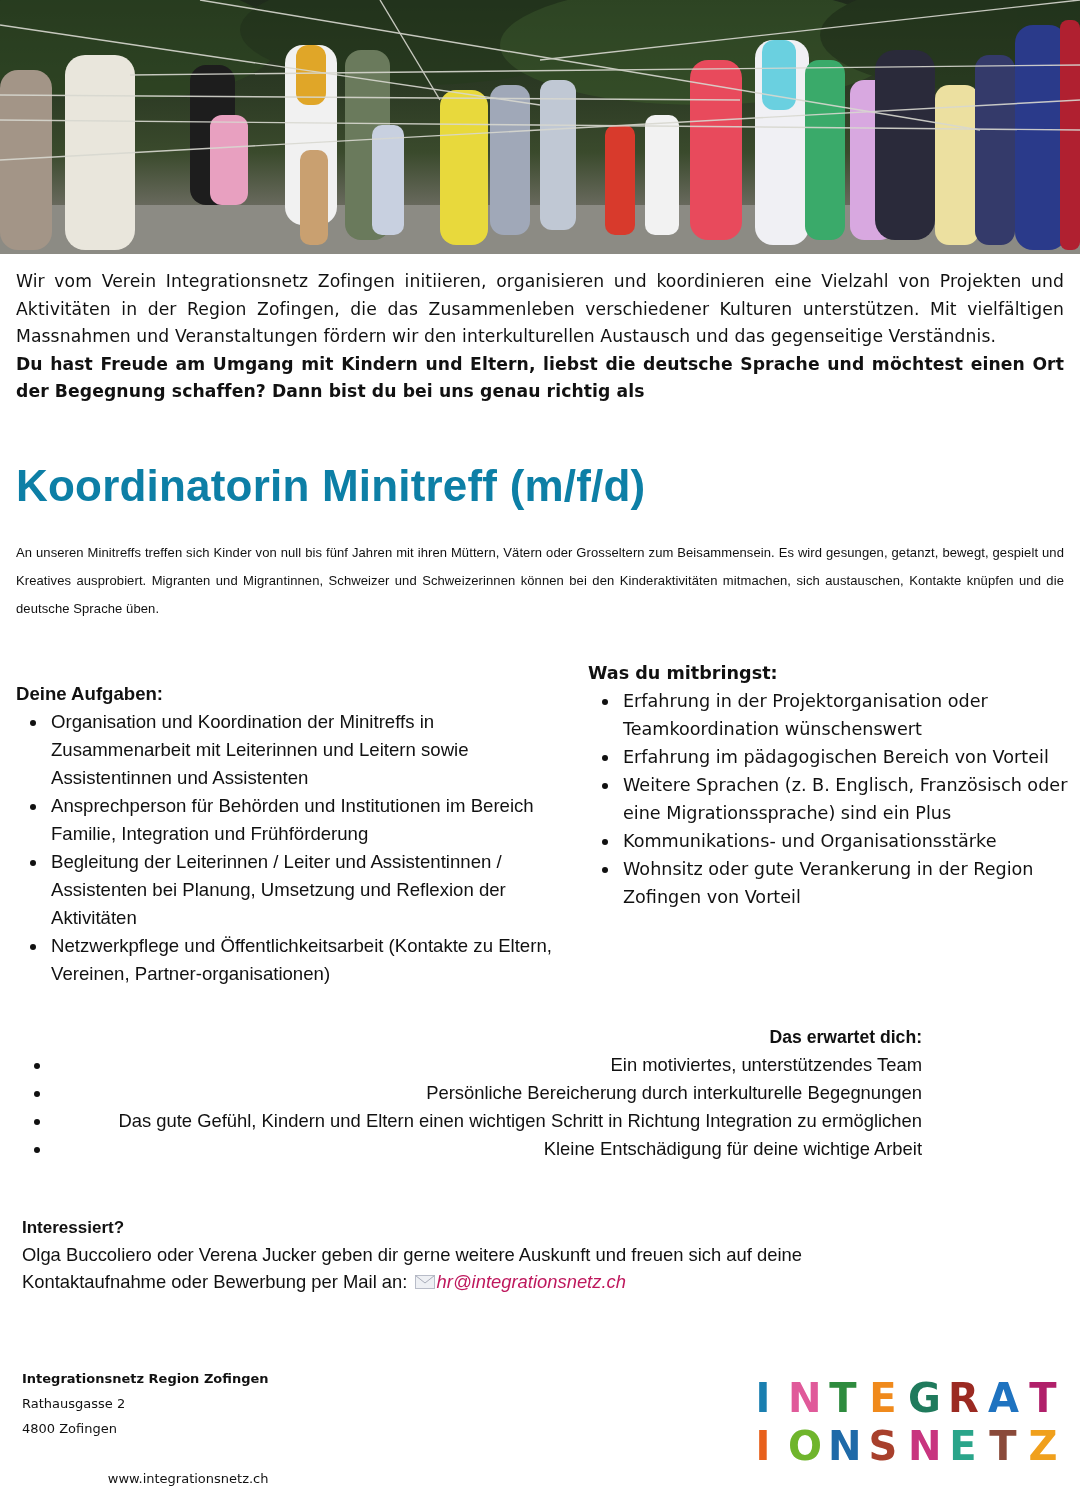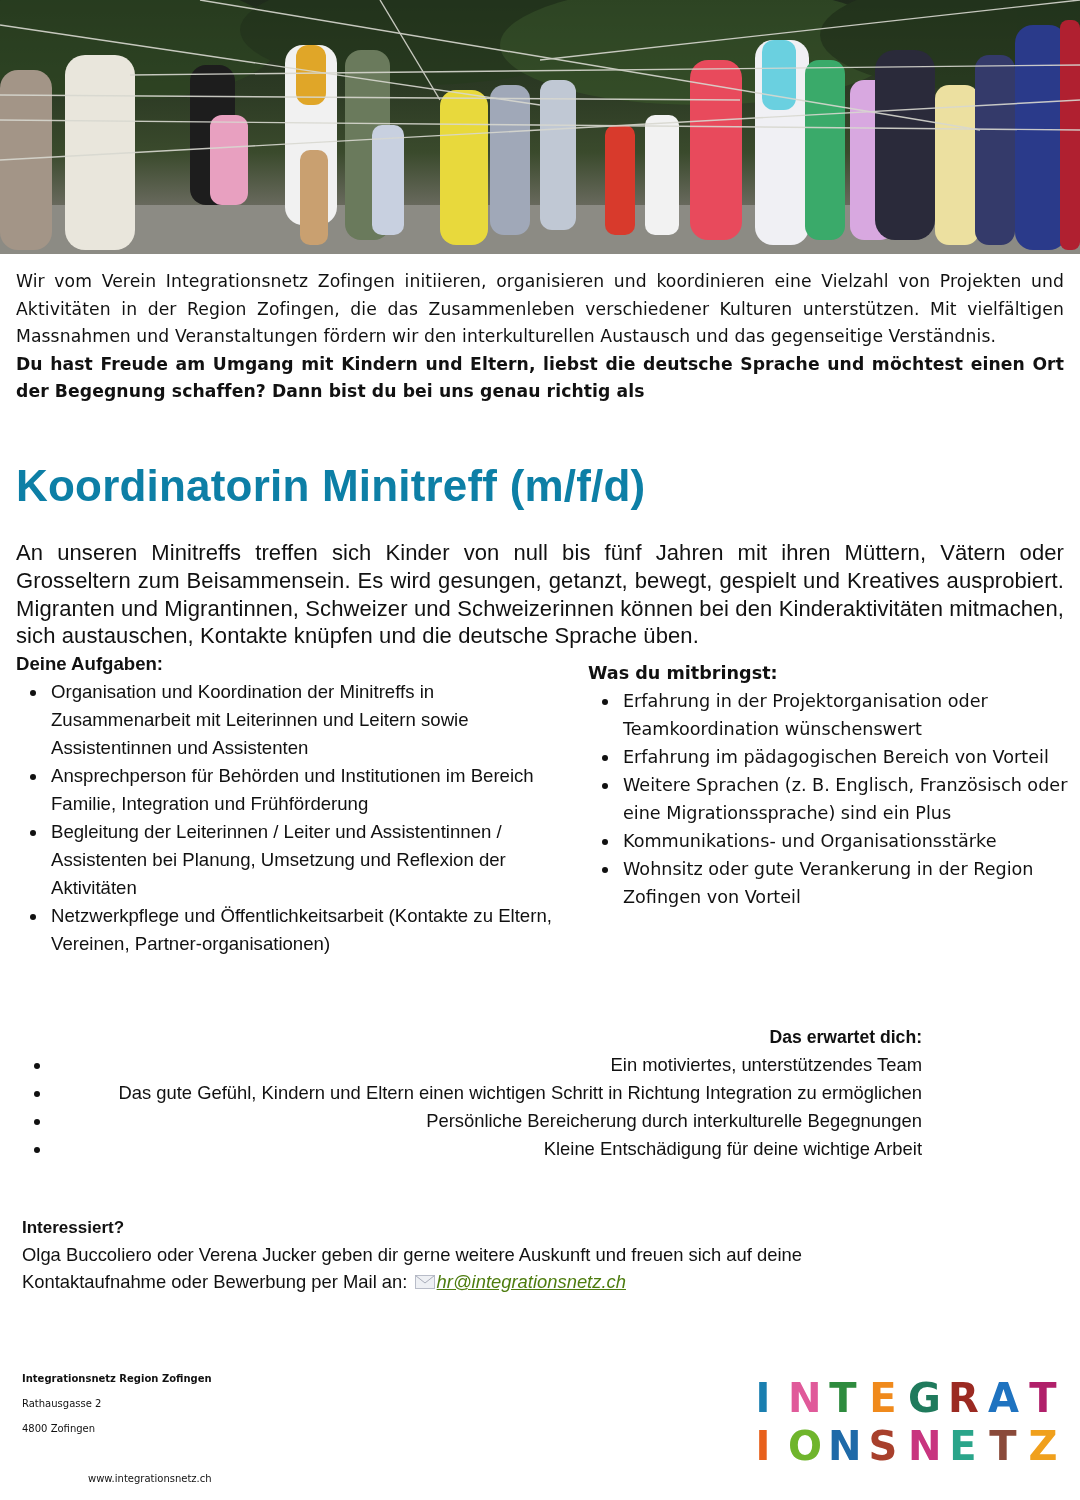--- a/index.html
+++ b/index.html
@@ -10,43 +10,43 @@
     .hero { position: absolute; left: 0; top: 0; width: 1080px; height: 254px; overflow: hidden;
       background: linear-gradient(180deg, #1f2b1c 0%, #2c3a24 35%, #3a4a2c 60%, #6b6b60 82%, #8a8a80 100%); }
     .hero svg { position: absolute; left: 0; top: 0; }
 
     .txt { position: absolute; left: 16px; width: 1048px; font-size: 17.2px; line-height: 27.5px; letter-spacing: 0.1px; }
     .justify { text-align: justify; text-align-last: left; }
     .intro { top: 268px; }
     .intro .lead { font-weight: bold; }
     .title { position: absolute; left: 16px; top: 456px; font-family: Liberation Sans, sans-serif; font-weight: bold;
       font-size: 44px; line-height: 60px; color: #0d7fa6; letter-spacing: 0.2px; }
-    .desc { top: 539px; font-family: "Liberation Sans", sans-serif; font-size: 22px; line-height: 27.8px; }
+    .desc { top: 539px; font-family: "Liberation Sans", sans-serif; font-size: 13px; line-height: 27.8px; }
 
     .col { position: absolute; font-size: 17.6px; line-height: 28px; }
     .col h3 { font-size: 17.6px; font-weight: bold; line-height: 28px; }
     .col ul { list-style: none; }
     .col li { position: relative; padding-left: 35px; }
     .col li::before { content: ""; position: absolute; left: 14px; top: 12px; width: 6px; height: 6px; border-radius: 50%; background: #111; }
-    .col-left { left: 16px; top: 650px; width: 560px; font-family: "Liberation Sans", sans-serif; font-size: 18.6px; }
+    .col-left { left: 16px; top: 680px; width: 560px; font-family: "Liberation Sans", sans-serif; font-size: 18.6px; }
     .col-left h3 { font-size: 18.6px; }
     .col-right { left: 588px; top: 659px; width: 480px; }
 
     .expect { position: absolute; left: 22px; top: 1023px; width: 900px; font-family: "Liberation Sans", sans-serif; font-size: 18.4px; line-height: 28px; text-align: right; }
     .expect h3 { font-size: 17.6px; font-weight: bold; }
     .expect ul { list-style: none; }
     .expect li { position: relative; padding-left: 34px; }
     .expect li::before { content: ""; position: absolute; left: 12px; top: 12px; width: 6px; height: 6px; border-radius: 50%; background: #111; }
 
     .contact { position: absolute; left: 22px; top: 1214px; width: 900px; font-family: "Liberation Sans", sans-serif; font-size: 18.4px; line-height: 27px; }
     .contact h3 { font-size: 17px; font-weight: bold; }
     .mail-icon { display: inline-block; width: 20px; height: 14px; vertical-align: -1px; margin: 0 2px 0 2px; }
-    .mail-link { font-style: italic; text-decoration: underline; color: #4d7c0f; margin-top: 12px; }
+    .mail-link { font-style: italic; color: #be185d; margin-top: 12px; }
 
-    .address { position: absolute; left: 22px; top: 1366px; font-size: 10px; line-height: 25px; }
+    .address { position: absolute; left: 22px; top: 1366px; font-size: 13px; line-height: 25px; }
     .address .org { font-weight: bold; }
     .address .web { margin-top: 25px; text-align: right; }
 
     .logo { position: absolute; left: 748px; top: 1375px; width: 310px; height: 95px; }
     .logo-row { position: absolute; left: 0; width: 310px; height: 42px; display: flex; justify-content: space-between; }
     .logo-row.r1 { top: 2px; }
     .logo-row.r2 { top: 50px; }
     .logo-letter { font-family: "DejaVu Sans", sans-serif; font-weight: bold; font-size: 40px; line-height: 42px; width: 30px; text-align: center; }
   </style>
 </head>
@@ -131,22 +131,22 @@
     <li>Weitere Sprachen (z. B. Englisch, Französisch oder eine Migrationssprache) sind ein Plus</li>
     <li>Kommunikations- und Organisationsstärke</li>
     <li>Wohnsitz oder gute Verankerung in der Region Zofingen von Vorteil</li>
   </ul>
 </div>
 
 <div class="expect">
   <h3>Das erwartet dich:</h3>
   <ul>
     <li>Ein motiviertes, unterstützendes Team</li>
+    <li>Persönliche Bereicherung durch interkulturelle Begegnungen</li>
     <li>Das gute Gefühl, Kindern und Eltern einen wichtigen Schritt in Richtung Integration zu ermöglichen</li>
-    <li>Persönliche Bereicherung durch interkulturelle Begegnungen</li>
     <li>Kleine Entschädigung für deine wichtige Arbeit</li>
   </ul>
 </div>
 
 <div class="contact">
   <h3>Interessiert?</h3>
   <p>
     <span>Olga Buccoliero oder Verena Jucker geben dir gerne weitere Auskunft und freuen sich auf deine Kontaktaufnahme oder Bewerbung per Mail an:</span>
     <span class="mail-icon">
       <svg width="20" height="14" viewBox="0 0 20 14">

